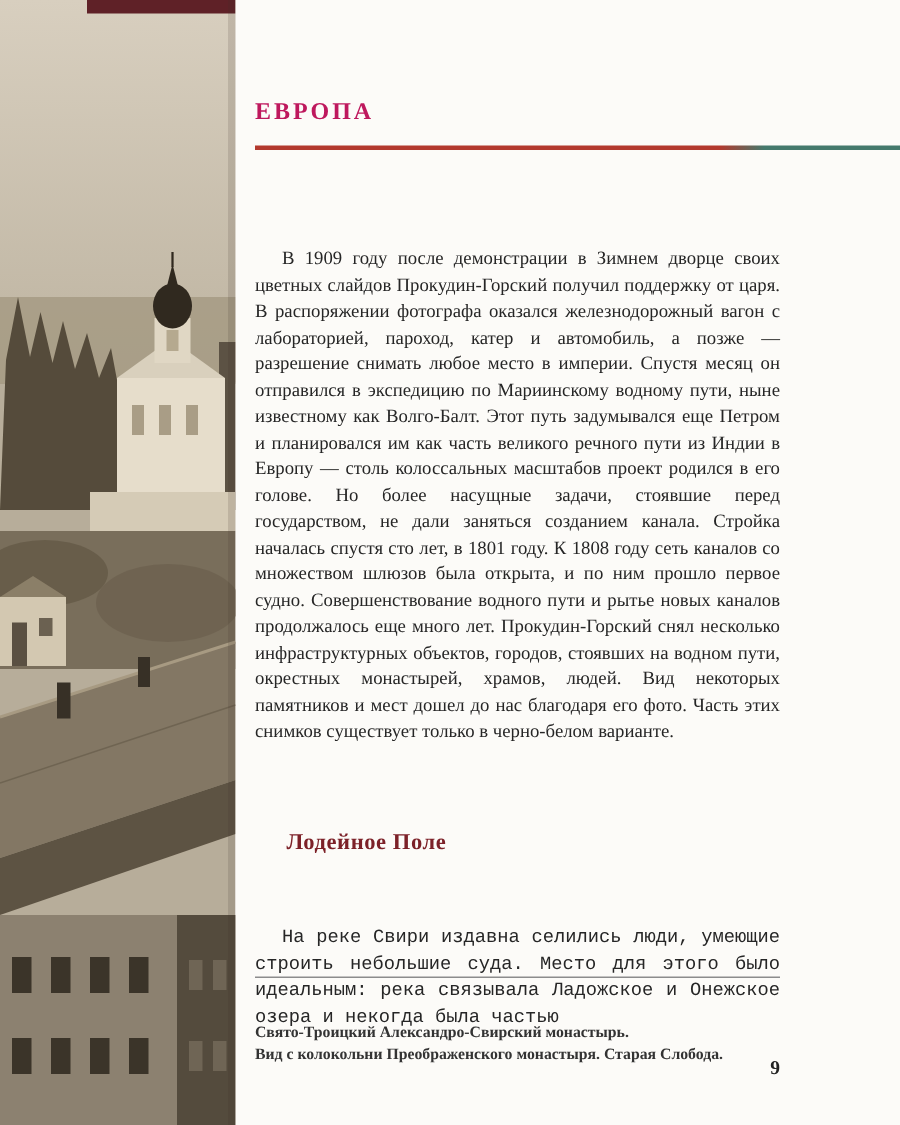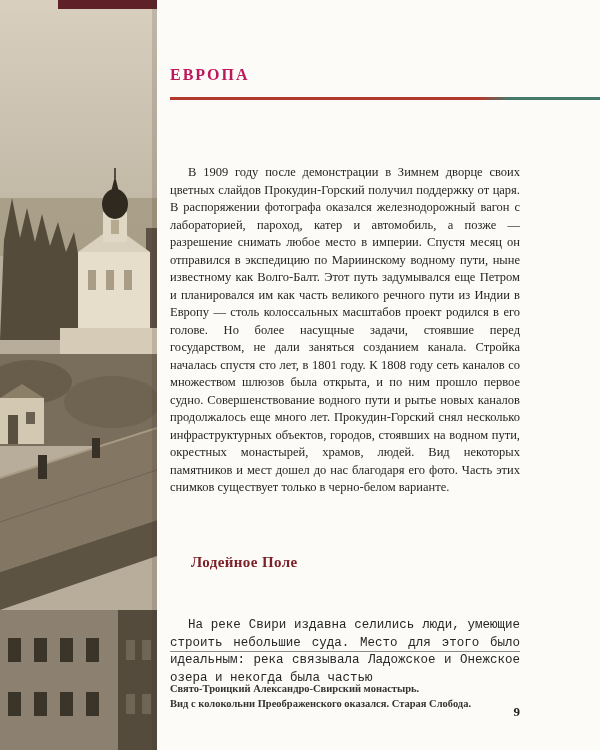--- a/index.html
+++ b/index.html
@@ -164,18 +164,18 @@
   <h1 class="heading">ЕВРОПА</h1>
   <div class="heading-rule"></div>
 
   <p class="para para1">В 1909 году после демонстрации в Зимнем дворце своих цветных слайдов Прокудин-Горский получил поддержку от царя. В распоряжении фотографа оказался железнодорожный вагон с лабораторией, пароход, катер и автомобиль, а позже — разрешение снимать любое место в империи. Спустя месяц он отправился в экспедицию по Мариинскому водному пути, ныне известному как Волго-Балт. Этот путь задумывался еще Петром и планировался им как часть великого речного пути из Индии в Европу — столь колоссальных масштабов проект родился в его голове. Но более насущные задачи, стоявшие перед государством, не дали заняться созданием канала. Стройка началась спустя сто лет, в 1801 году. К 1808 году сеть каналов со множеством шлюзов была открыта, и по ним прошло первое судно. Совершенствование водного пути и рытье новых каналов продолжалось еще много лет. Прокудин-Горский снял несколько инфраструктурных объектов, городов, стоявших на водном пути, окрестных монастырей, храмов, людей. Вид некоторых памятников и мест дошел до нас благодаря его фото. Часть этих снимков существует только в черно-белом варианте.</p>
   <h2 class="subheading">Лодейное Поле</h2>
   <p class="para para2">На реке Свири издавна селились люди, умеющие строить небольшие суда. Место для этого было идеальным: река связывала Ладожское и Онежское озера и некогда была частью</p>
 
   <div class="caption-rule"></div>
   <div class="caption">
       <div>Свято-Троицкий Александро-Свирский монастырь.</div>
-      <div>Вид с колокольни Преображенского оказался. Старая Слобода.</div>
+      <div>Вид с колокольни Преображенского монастыря. Старая Слобода.</div>
     </div>
 
   <div class="page-number">9</div>
 
 </div>
 
 </body></html>

